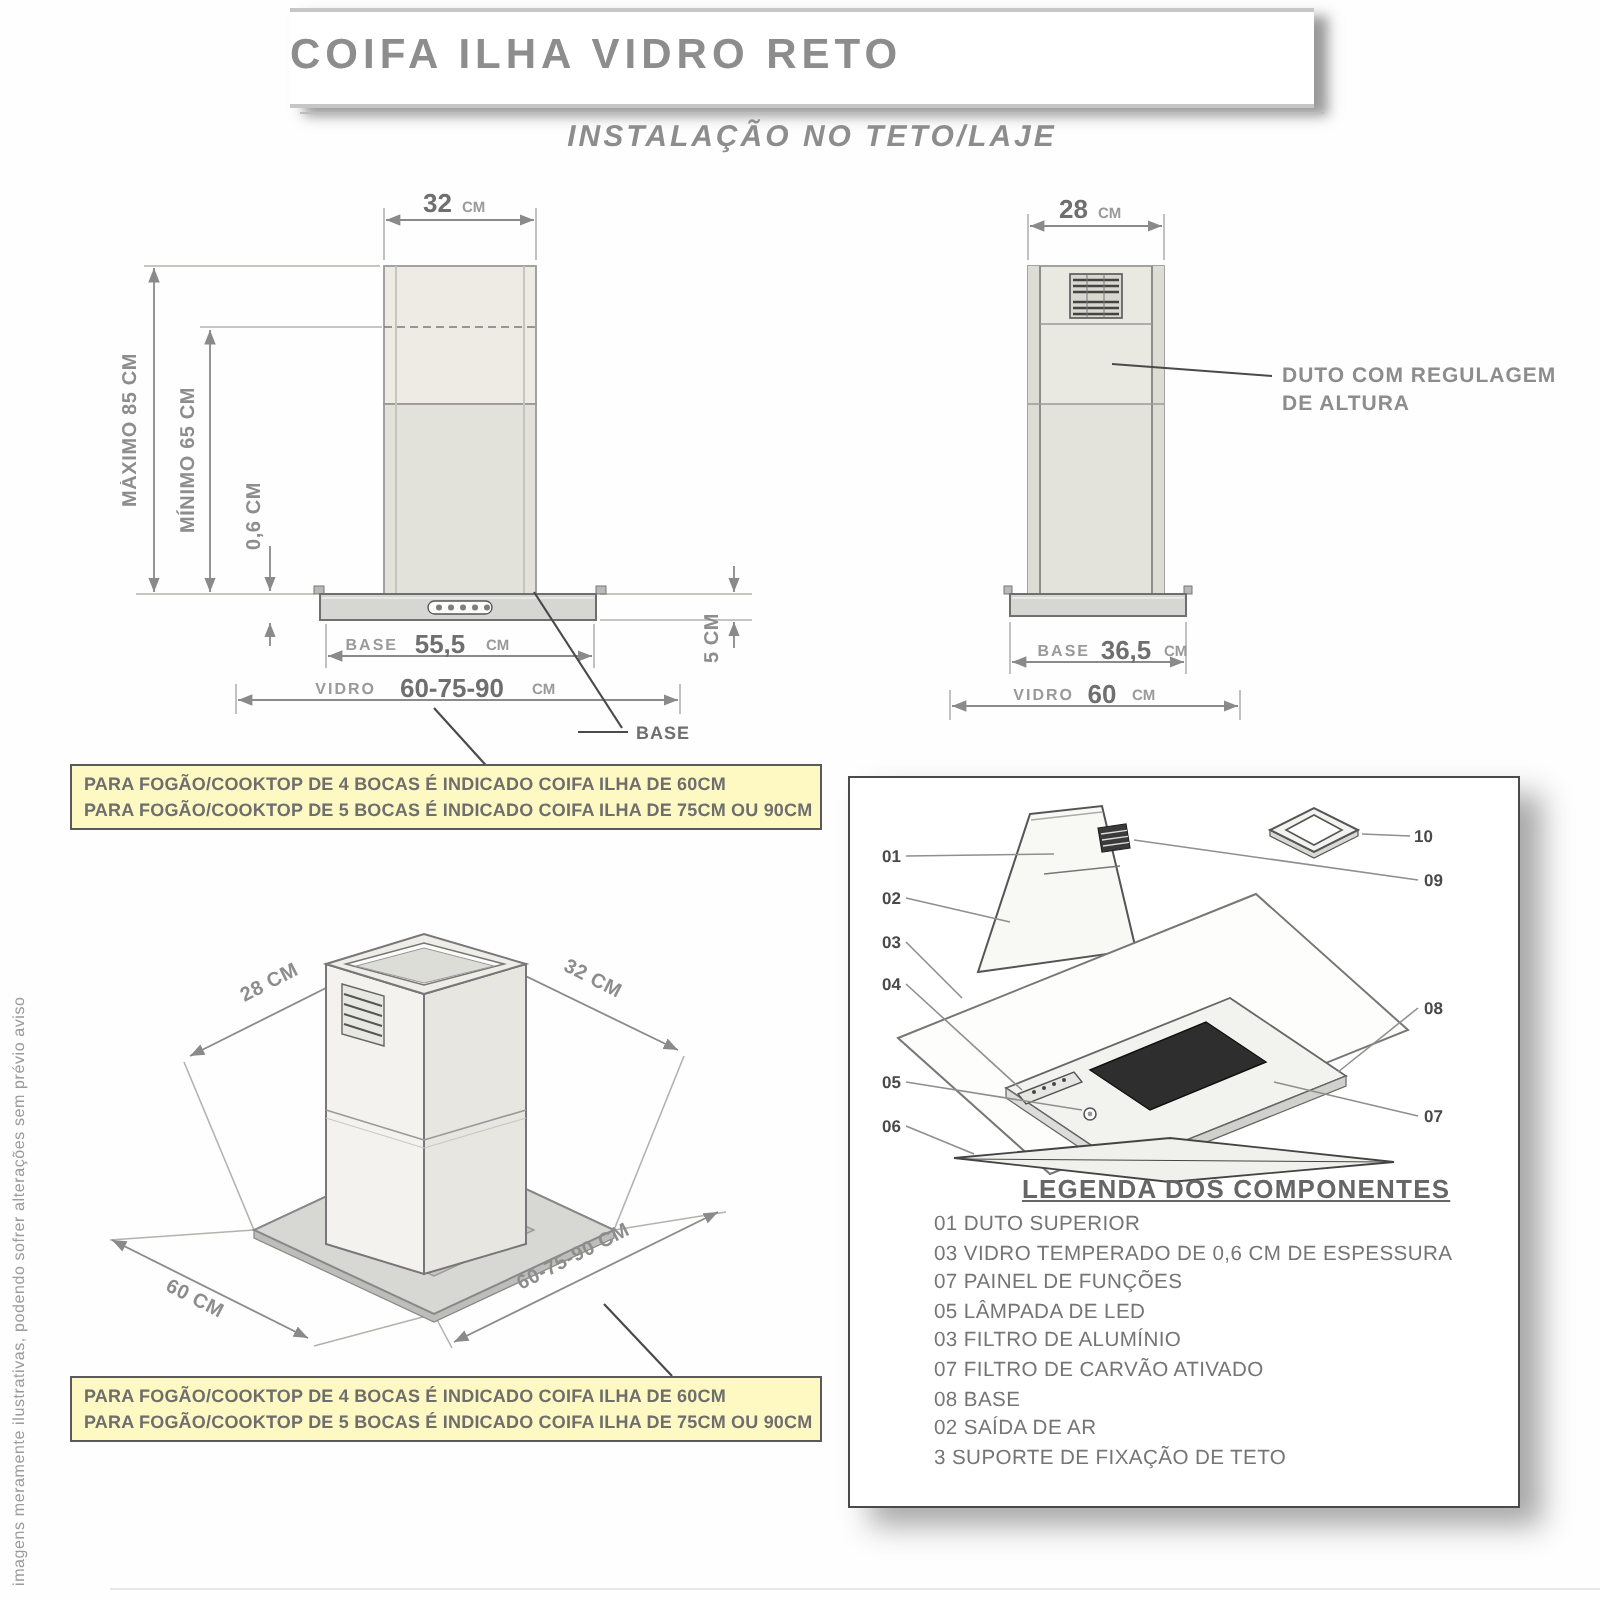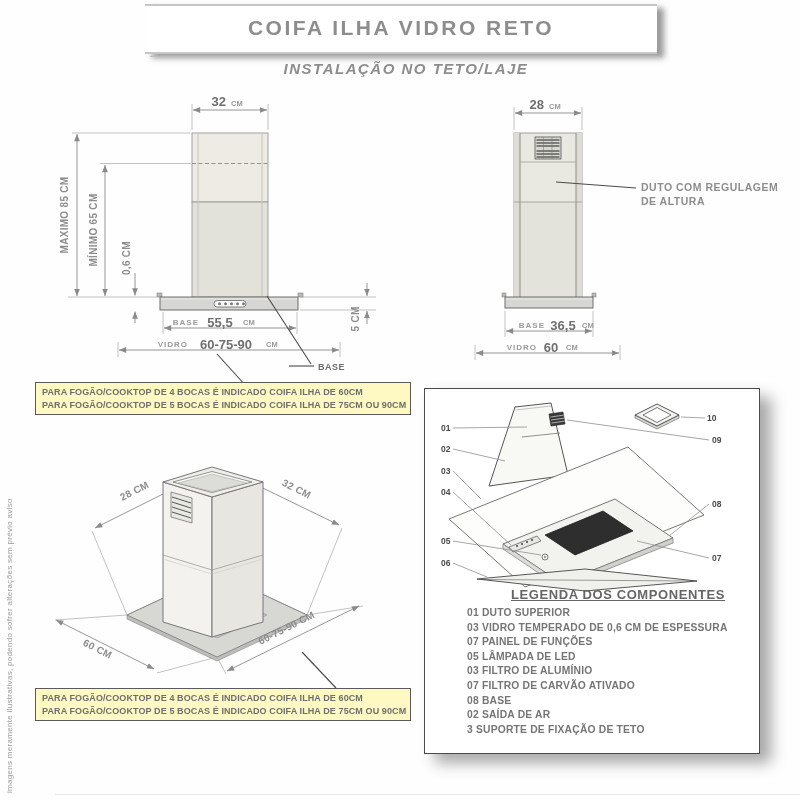--- a/index.html
+++ b/index.html
@@ -2,21 +2,21 @@
 <html><head>
 <meta charset="utf-8">
 <style>
   html,body{margin:0;padding:0;background:#ffffff;}
   .page{position:relative;width:800px;height:800px;background:#fefefe;overflow:hidden;
         font-family:"Liberation Sans",sans-serif;}
   
   .title-box{position:absolute;left:145px;top:4px;width:512px;height:46px;background:#fff;
              border-top:2px solid #c6c6c6;border-bottom:2px solid #c6c6c6;
              box-shadow:7px 4px 6px rgba(55,55,55,.5);}
-  .title{width:100%;line-height:44px;text-align:center;font-size:21px;font-weight:bold;
+  .title{width:100%;line-height:44px;text-align:left;font-size:21px;font-weight:bold;
          letter-spacing:2.5px;color:#8d8d8d;}
   .subtitle-rule{position:absolute;left:150px;top:56px;width:512px;height:1px;background:#bdbdbd;}
   .subtitle{position:absolute;left:150px;top:60px;width:512px;text-align:center;font-size:15px;
             font-weight:bold;letter-spacing:1.5px;color:#8d8d8d;font-style:italic;}
   
   .sidenote{position:absolute;left:5px;top:793px;font-size:8px;color:#9b9b9b;letter-spacing:.3px;
             white-space:nowrap;transform:rotate(-90deg);transform-origin:0 0;}
   
   .front-svg{position:absolute;left:60px;top:90px;}
   .side-svg{position:absolute;left:440px;top:90px;}
@@ -37,21 +37,21 @@
   .notice2{top:688px;}
   
   .panel{position:absolute;left:424px;top:388px;width:334px;height:364px;background:#fff;
          border:1px solid #4a4a4a;box-shadow:11px 9px 14px rgba(40,40,40,.4);}
   .exploded-svg{position:absolute;left:0;top:0;}
   .callout{fill:#4a4a4a;font-size:8.5px;font-weight:bold;}
   .cl{stroke:#8f8f8f;stroke-width:.8;fill:none;}
   .legend{position:absolute;left:42px;top:198px;right:8px;}
   .legend-title{font-size:13px;font-weight:bold;color:#666;text-decoration:underline;
                 letter-spacing:.6px;margin-bottom:4px;padding-left:44px;}
-  .legend-item{font-size:10.3px;font-weight:bold;color:#757575;line-height:14.6px;
+  .legend-item{font-size:10.3px;font-weight:normal;color:#757575;line-height:14.6px;
                letter-spacing:.2px;white-space:nowrap;}
   .bottom-line{position:absolute;left:55px;top:794px;width:745px;height:1px;background:#e8e8e6;}
 </style>
 </head>
 <body>
 
 <div class="page">
 
   <svg width="0" height="0" style="position:absolute">
     <defs>

